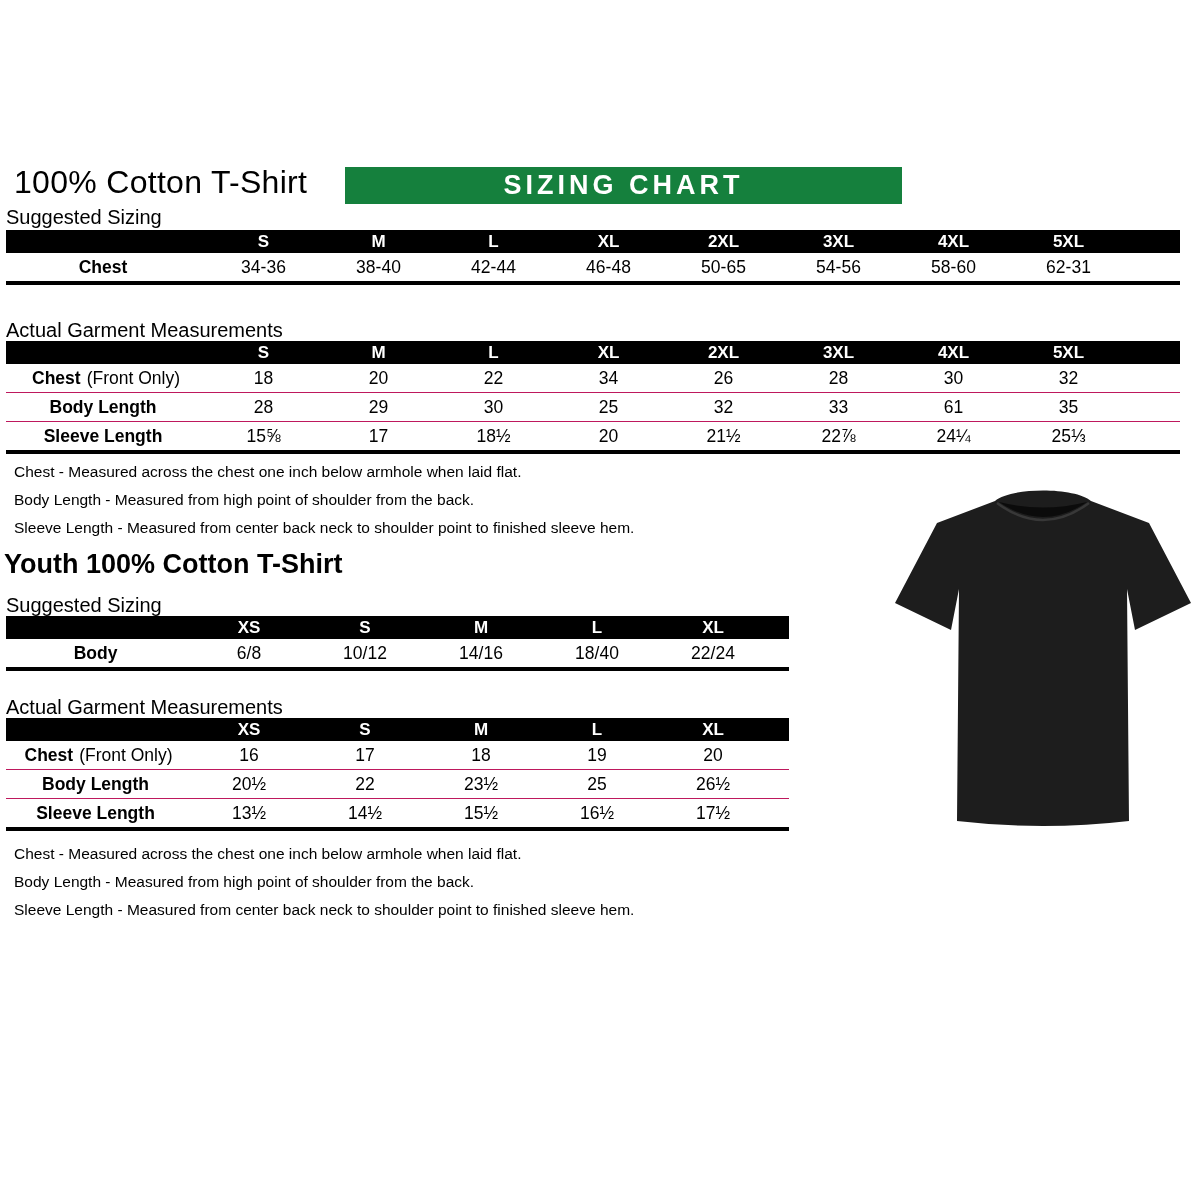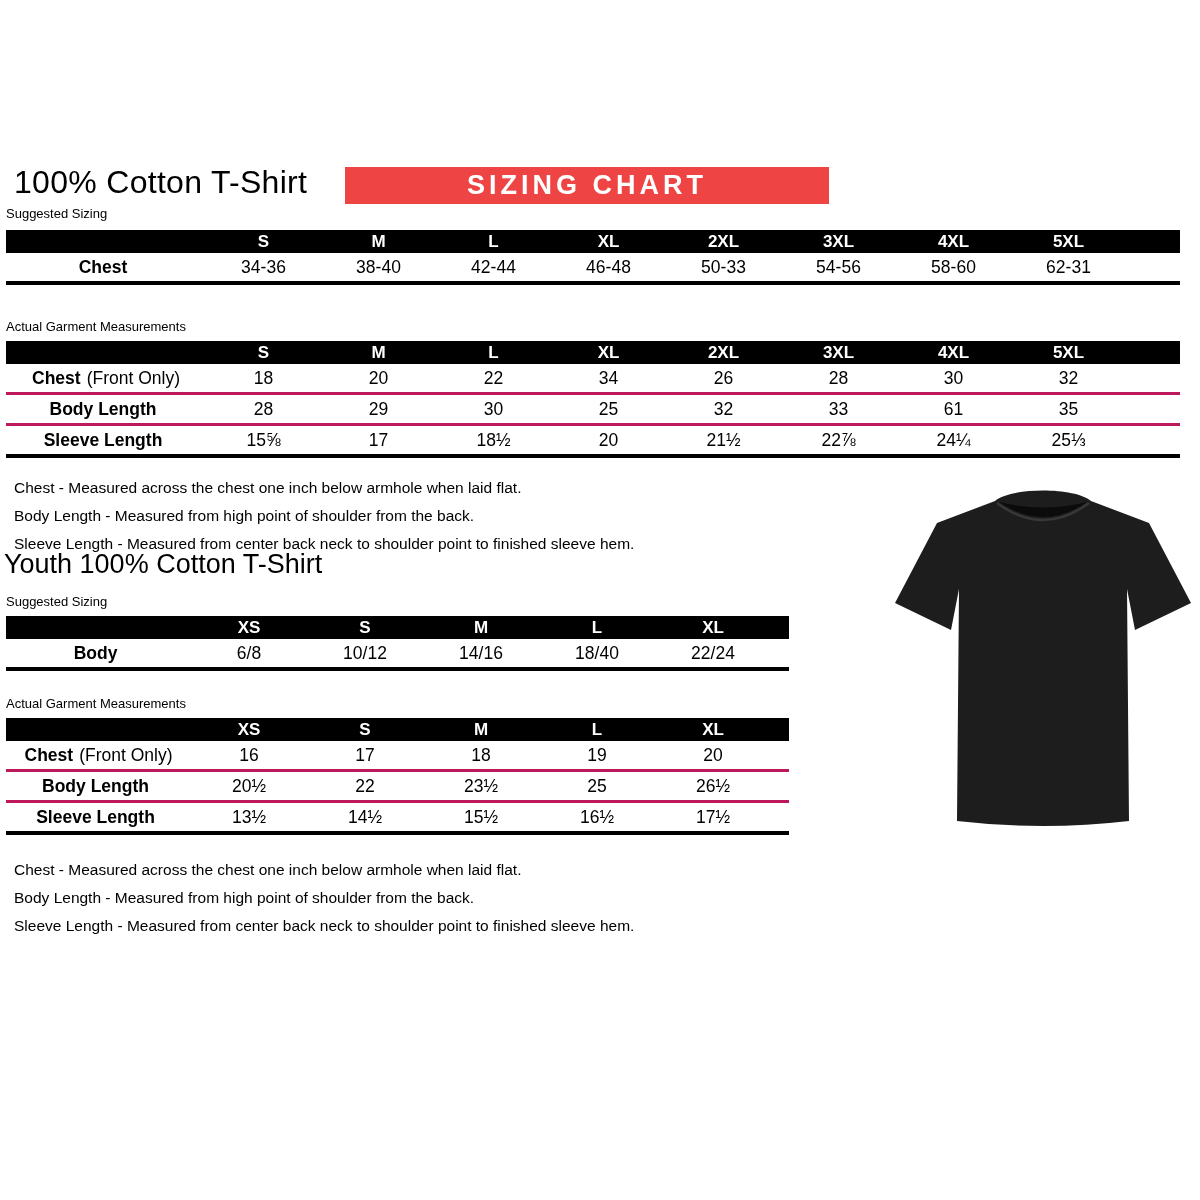--- a/index.html
+++ b/index.html
@@ -1,46 +1,46 @@
 <!DOCTYPE html>
 <html><head>
 <meta charset="utf-8">
 <style>
   html,body{margin:0;padding:0;background:#fff;}
   .page{position:relative;width:1200px;height:1200px;background:#fff;overflow:hidden;
         font-family:"Liberation Sans", sans-serif;color:#000;}
 
   .adult-title{position:absolute;left:14px;top:164px;font-size:32px;font-weight:400;letter-spacing:.3px;}
-  .youth-title{position:absolute;left:4px;top:549px;font-size:27px;font-weight:400;}
-  .banner{position:absolute;left:345px;top:167px;width:484px;height:37px;background:#ef4444;color:#fff;
+  .youth-title{position:absolute;left:4px;top:549px;font-size:27px;font-weight:700;}
+  .banner{position:absolute;left:345px;top:167px;width:557px;height:37px;background:#15803d;color:#fff;
           font-size:27px;font-weight:700;letter-spacing:4px;display:flex;align-items:center;justify-content:center;}
-  .sec-label{position:absolute;left:6px;font-size:13px;}
+  .sec-label{position:absolute;left:6px;font-size:20px;}
   .l1{top:206px}.l2{top:319px}.l3{top:594px}.l4{top:696px}
 
   table.size{position:absolute;border-collapse:collapse;table-layout:fixed;border-bottom:4px solid #000;}
   .t-as{left:6px;top:230px;}
   .t-aa{left:6px;top:341px;}
   .t-ys{left:6px;top:616px;}
   .t-ya{left:6px;top:718px;}
   table.adult{width:1174px;}
   table.youthT{width:783px;}
   .adult col.cl{width:200px}.adult col.cd{width:115px}.adult col.ct{width:54px}
   .youthT col.cl{width:185px}.youthT col.cd{width:116px}.youthT col.ct{width:18px}
 
   table.size th{background:#000;color:#fff;font-size:17px;font-weight:700;height:23px;padding:0;text-align:center;}
   table.size td{font-size:17.5px;text-align:center;padding:0;height:28px;}
   .t-as td{height:36px}
   .t-ys td{height:32px}
   td.lbl,th.lbl{text-align:left;padding-left:10px;}
   td.lbl{font-weight:700;}
   .rln{font-weight:400;margin-left:6px;}
-  .t-aa tbody td,.t-ya tbody td{border-bottom:3px solid #be185d;}
+  .t-aa tbody td,.t-ya tbody td{border-bottom:1px solid #be185d;}
   .t-aa tbody tr:last-child td,.t-ya tbody tr:last-child td{border-bottom:0;}
 
-  .note{position:absolute;left:14px;font-size:15.5px;margin-top:16px;}
+  .note{position:absolute;left:14px;font-size:15.5px;}
   .n1{top:463px}.n2{top:491px}.n3{top:519px}.n4{top:845px}.n5{top:873px}.n6{top:901px}
 
   .tshirt{position:absolute;left:893px;top:477px;width:300px;height:358px;}
   .tshirt svg{display:block;width:100%;height:100%;}
 </style>
 </head>
 <body>
 
 <div class="page">
 
@@ -79,21 +79,21 @@
         <th></th>
       </tr>
     </thead>
     <tbody>
       <tr>
         <td class="lbl"><span class="rl">Chest</span><span class="rln"></span></td>
         <td>34-36</td>
         <td>38-40</td>
         <td>42-44</td>
         <td>46-48</td>
-        <td>50-33</td>
+        <td>50-65</td>
         <td>54-56</td>
         <td>58-60</td>
         <td>62-31</td>
         <td></td>
       </tr>
     </tbody>
   </table>
 
   <div class="sec-label l2">Actual Garment Measurements</div>
 

